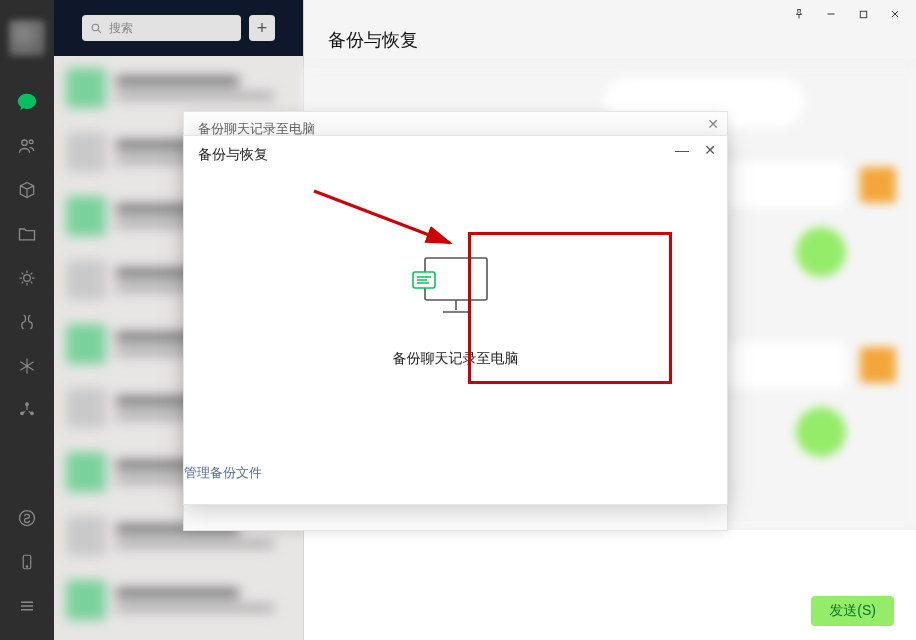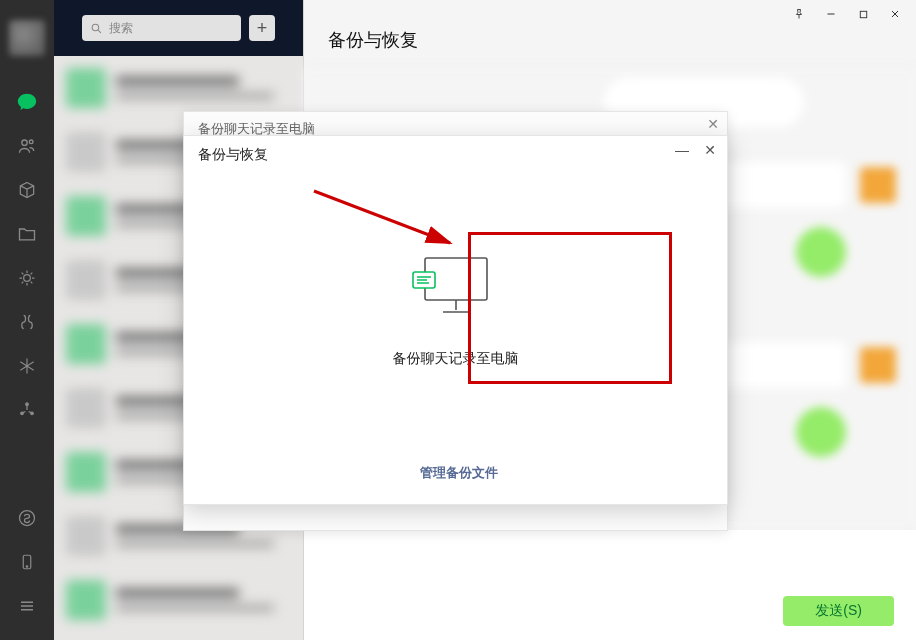--- a/index.html
+++ b/index.html
@@ -94,21 +94,21 @@
     position:absolute; border-radius:6px; background:#fff;
   }
   .bubble.r { background:#95ec69; }
   .sq-av { position:absolute; width:36px; height:36px; border-radius:4px; background:#f3a73b;}
   .input-area {
     height:110px; background:#fff; position:relative;
   }
   .send-btn {
     position:absolute; right:22px; bottom:14px;
     background:#95ec69; color:#07752f; border:none; border-radius:4px;
-    padding:6px 32px; font-size:14px; cursor:pointer;
+    padding:6px 18px; font-size:14px; cursor:pointer;
   }
   
   .dialog-back {
     position:absolute; left:183px; top:111px; width:545px; height:420px;
     background:#fcfcfc; border:1px solid #e5e5e5; box-shadow:0 2px 12px rgba(0,0,0,.1);
   }
   .dialog-back .db-title {
     padding:8px 14px; font-size:13px; color:#666;
   }
   .dialog-back .db-close {
@@ -134,21 +134,21 @@
   .highlight-box {
     position:absolute; border:3px solid #cc0000;
     left:468px; top:232px; width:204px; height:152px;
     pointer-events:none;
   }
   .arrow {
     position:absolute; left:310px; top:185px; width:160px; height:70px;
     pointer-events:none;
   }
   .dlg-footer {
-    position:absolute; bottom:22px; left:7px; right:0; text-align:center;font-weight:bold;
+    position:absolute; bottom:22px; left:0; right:0; text-align:left;
   }
   .dlg-footer a { color:#576b95; font-size:13px; cursor:pointer; text-decoration:none;}
 </style>
 </head>
 <body>
 
 <div class="nav-rail">
   <div class="avatar"></div>
 
   <div class="nav-icon active">

